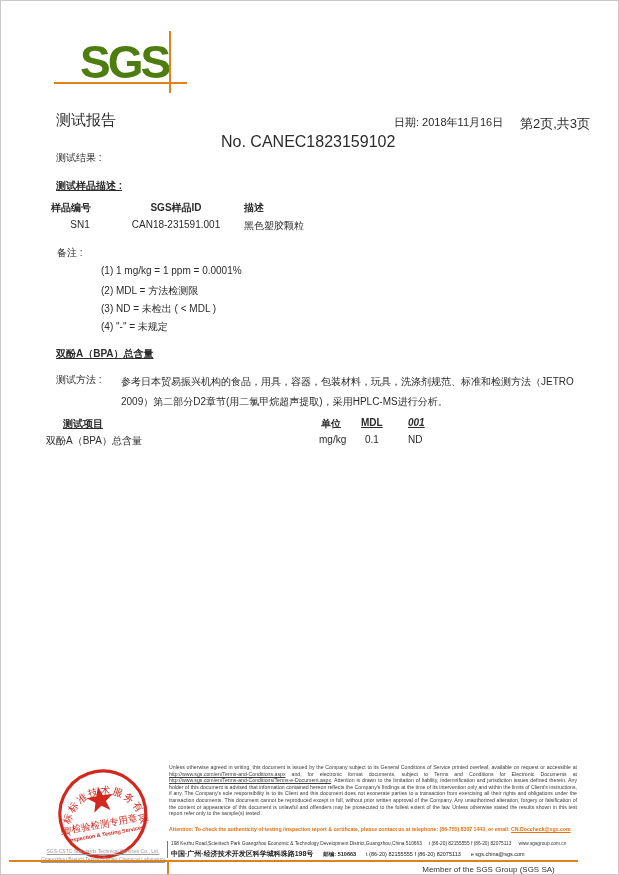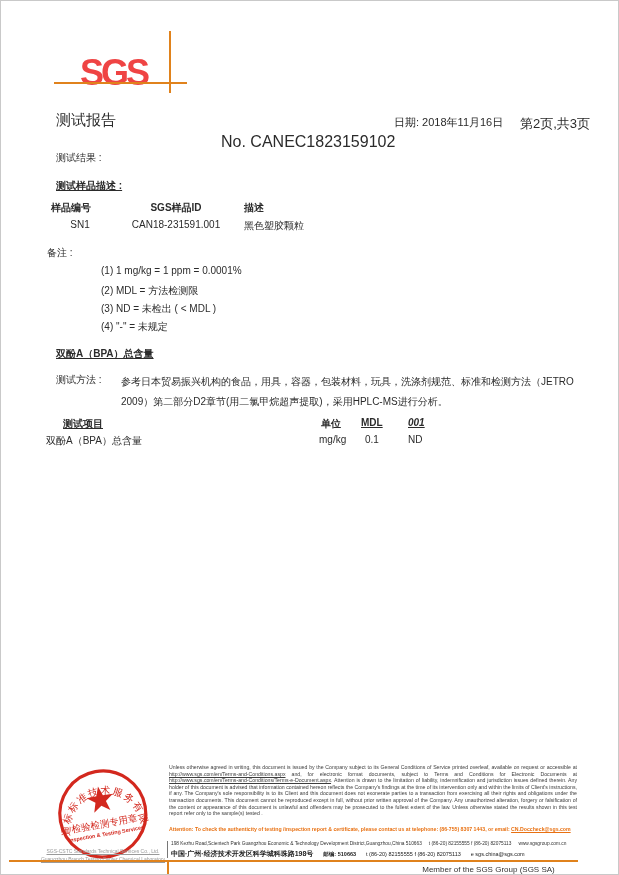--- a/index.html
+++ b/index.html
@@ -4,42 +4,42 @@
 <style>
   html,body{margin:0;padding:0;background:#fff;}
   #page{
     position:relative;width:617px;height:873px;background:#fff;
     border:1px solid #c9c9c9;overflow:hidden;
     font-family:"Liberation Sans","DejaVu Sans",sans-serif;color:#2b2b2b;
   }
   .abs{position:absolute;}
 
   
-  #logo-text{left:79px;top:38px;font-size:36px;font-weight:bold;color:#ef4444;letter-spacing:-3px;line-height:1;margin-top:16px;}
+  #logo-text{left:79px;top:38px;font-size:46px;font-weight:bold;color:#4d7c0f;letter-spacing:-3px;line-height:1;}
   #logo-hline{left:53px;top:81px;width:133px;height:2px;background:#e0821c;}
   #logo-vline{left:168px;top:30px;width:2px;height:62px;background:#e0821c;}
 
   #doc-title{left:55px;top:110px;font-size:15px;font-weight:normal;}
   #report-no{left:220px;top:132px;font-size:16px;}
   #report-date{left:393px;top:114px;font-size:11px;}
   #page-num{left:519px;top:114px;font-size:13px;}
 
   
   .bodytext{font-size:10px;}
   #results-label{left:55px;top:150px;}
   #sample-desc-heading{left:55px;top:178px;font-weight:bold;text-decoration:underline;}
 
   #sample-table-h1{left:50px;top:200px;width:58px;font-weight:bold;}
   #sample-table-h2{left:112px;top:200px;width:126px;text-align:center;font-weight:bold;}
   #sample-table-h3{left:243px;top:200px;font-weight:bold;}
   #sample-table-c1{left:50px;top:218px;width:58px;text-align:center;}
   #sample-table-c2{left:112px;top:218px;width:126px;text-align:center;}
   #sample-table-c3{left:243px;top:218px;font-family:Liberation Serif, serif;}
 
-  #remarks-label{left:46px;top:245px;}
+  #remarks-label{left:56px;top:245px;}
   .remark{left:100px;}
   #remark-0{top:264px;} #remark-1{top:283px;} #remark-2{top:301px;} #remark-3{top:319px;}
 
   #bpa-heading{left:55px;top:346px;font-weight:bold;text-decoration:underline;}
 
   #method-label{left:55px;top:372px;}
   #method-text{left:120px;top:371px;width:480px;line-height:20px;}
 
   #rt-h-item{left:62px;top:416px;text-decoration:underline;font-weight:bold;}
   #rt-h-unit{left:320px;top:416px;font-weight:bold;}

